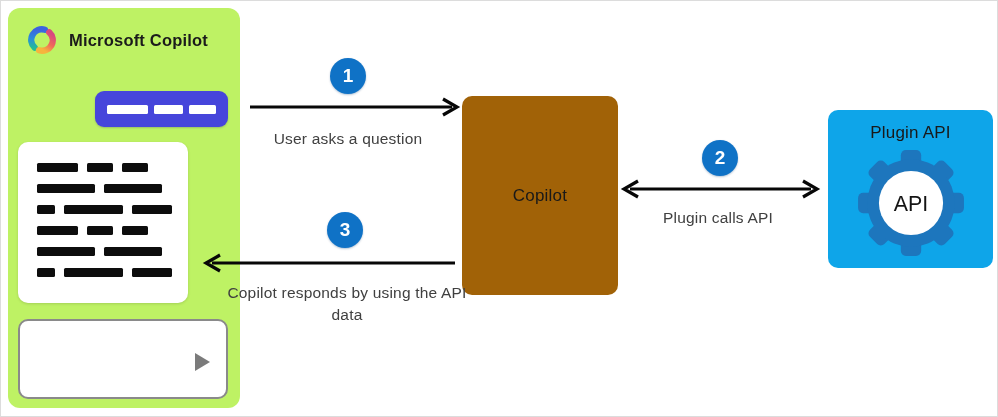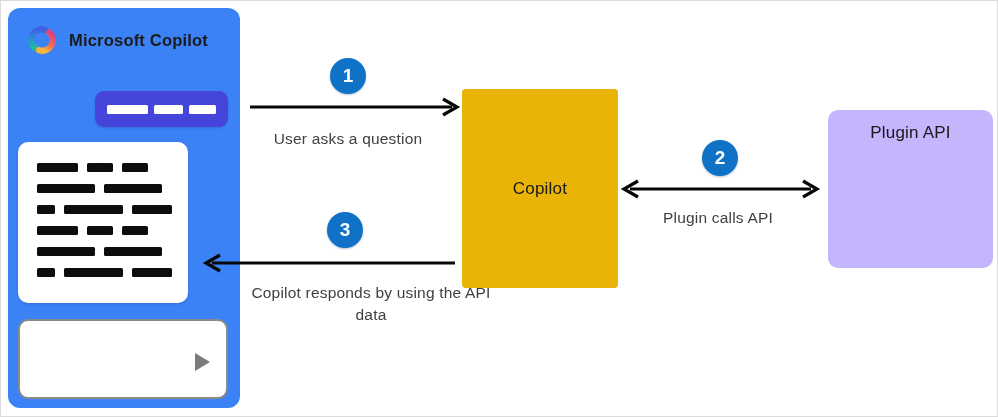--- a/index.html
+++ b/index.html
@@ -1,21 +1,21 @@
 <!DOCTYPE html>
 <html><head>
 <meta charset="utf-8">
 <style>
   html,body{margin:0;padding:0;background:#fff;font-family:"Liberation Sans",sans-serif;}
   .canvas{position:relative;width:998px;height:417px;background:#fff;overflow:hidden;
           box-shadow:inset 0 0 0 1px #dcdcdc;}
 
   
   .left-panel{position:absolute;left:8px;top:8px;width:232px;height:400px;
-              background:#3b82f6;border-radius:12px;}
+              background:#bef264;border-radius:12px;}
   .panel-header{position:absolute;left:20px;top:18px;display:flex;align-items:center;gap:13px;}
   .logo{width:28px;height:28px;flex:0 0 auto;}
   .panel-title{font-size:16.5px;font-weight:700;color:#1b1b1b;letter-spacing:.2px;white-space:nowrap;}
 
   .user-bubble{position:absolute;left:87px;top:83px;width:133px;height:36px;
                background:#4645db;border-radius:9px;display:flex;align-items:center;
                gap:6px;padding-left:12px;box-sizing:border-box;box-shadow:0 1px 2px rgba(40,40,120,.25);}
   .user-bubble .dash{height:9px;background:#fff;border-radius:1.5px;display:inline-block;}
 
   .response-card{position:absolute;left:10px;top:134px;width:170px;height:161px;
@@ -24,45 +24,45 @@
   .sk-row{display:flex;gap:9px;margin-bottom:12px;height:9px;}
   .sk-dash{height:9px;background:#0d0d0d;border-radius:1.5px;display:inline-block;}
 
   .input-box{position:absolute;left:10px;top:311px;width:210px;height:80px;background:#fff;
              border:2px solid #8a8a8a;border-radius:10px;box-sizing:border-box;}
   .send-triangle{position:absolute;right:16px;top:32px;width:0;height:0;
                  border-left:15px solid #7b7b7b;border-top:9px solid transparent;
                  border-bottom:9px solid transparent;}
 
   
-  .copilot-box{position:absolute;left:462px;top:89px;width:156px;height:199px;
-               background:#eab308;border-radius:4px;display:flex;align-items:center;
+  .copilot-box{position:absolute;left:462px;top:96px;width:156px;height:199px;
+               background:#a16207;border-radius:10px;display:flex;align-items:center;
                justify-content:center;}
   .copilot-box .node-label{font-size:17px;font-weight:500;color:#191919;letter-spacing:.2px;}
 
   .plugin-box{position:absolute;left:828px;top:110px;width:165px;height:158px;
-              background:#c4b5fd;border-radius:10px;text-align:center;box-sizing:border-box;
+              background:#0ea5e9;border-radius:10px;text-align:center;box-sizing:border-box;
               padding-top:13px;}
   .plugin-title{font-size:17px;font-weight:500;color:#191919;letter-spacing:.2px;}
   .gear-wrap{margin:4px auto 0;width:112px;height:112px;}
 
   
   .arrows{position:absolute;left:0;top:0;width:998px;height:417px;pointer-events:none;}
 
   
   .step-circle{position:absolute;width:36px;height:36px;border-radius:50%;background:#0f72c6;
                color:#fff;font-size:19px;font-weight:700;display:flex;align-items:center;
                justify-content:center;box-shadow:0 1px 2px rgba(0,60,120,.3);}
   .c1{left:330px;top:58px;} .c2{left:702px;top:140px;} .c3{left:327px;top:212px;}
 
   .step-label{position:absolute;color:#404040;font-size:15.5px;font-weight:500;
               text-align:center;line-height:22px;letter-spacing:.2px;}
   .l1{left:238px;top:128px;width:220px;}
   .l2{left:608px;top:207px;width:220px;}
-  .l3{left:227px;top:282px;width:240px;margin-left:24px;}
+  .l3{left:227px;top:282px;width:240px;}
 </style>
 </head>
 <body>
 
 <div class="canvas">
 
   <div class="left-panel">
     <div class="panel-header">
       <svg class="logo" viewBox="0 0 48 48">
         <defs>
@@ -124,20 +124,33 @@
       <span class="send-triangle"></span>
     </div>
   </div>
 
   <div class="copilot-box">
     <span class="node-label">Copilot</span>
   </div>
 
   <div class="plugin-box">
     <div class="plugin-title">Plugin API</div>
+    <div class="gear-wrap">
+      <svg viewBox="0 0 110 110" width="112" height="112">
+        <g fill="#1d76bd">
+          <rect x="45" y="3" width="20" height="104" rx="5"></rect>
+          <rect x="45" y="3" width="20" height="104" rx="5" transform="rotate(45 55 55)"></rect>
+          <rect x="45" y="3" width="20" height="104" rx="5" transform="rotate(90 55 55)"></rect>
+          <rect x="45" y="3" width="20" height="104" rx="5" transform="rotate(135 55 55)"></rect>
+          <circle cx="55" cy="55" r="43"></circle>
+        </g>
+        <circle cx="55" cy="55" r="31.5" fill="#ffffff"></circle>
+        <text x="55" y="62.5" text-anchor="middle" font-size="21" font-weight="500" fill="#141414" font-family="Liberation Sans, sans-serif">API</text>
+      </svg>
+    </div>
   </div>
 
   <svg class="arrows" viewBox="0 0 998 417">
     <g stroke="#070707" stroke-width="3.2" fill="none">
 
       <g>
         <line x1="250" y1="107" x2="452" y2="107"></line>
         <polyline points="443,99 457,107 443,115"></polyline>
       </g>
 

